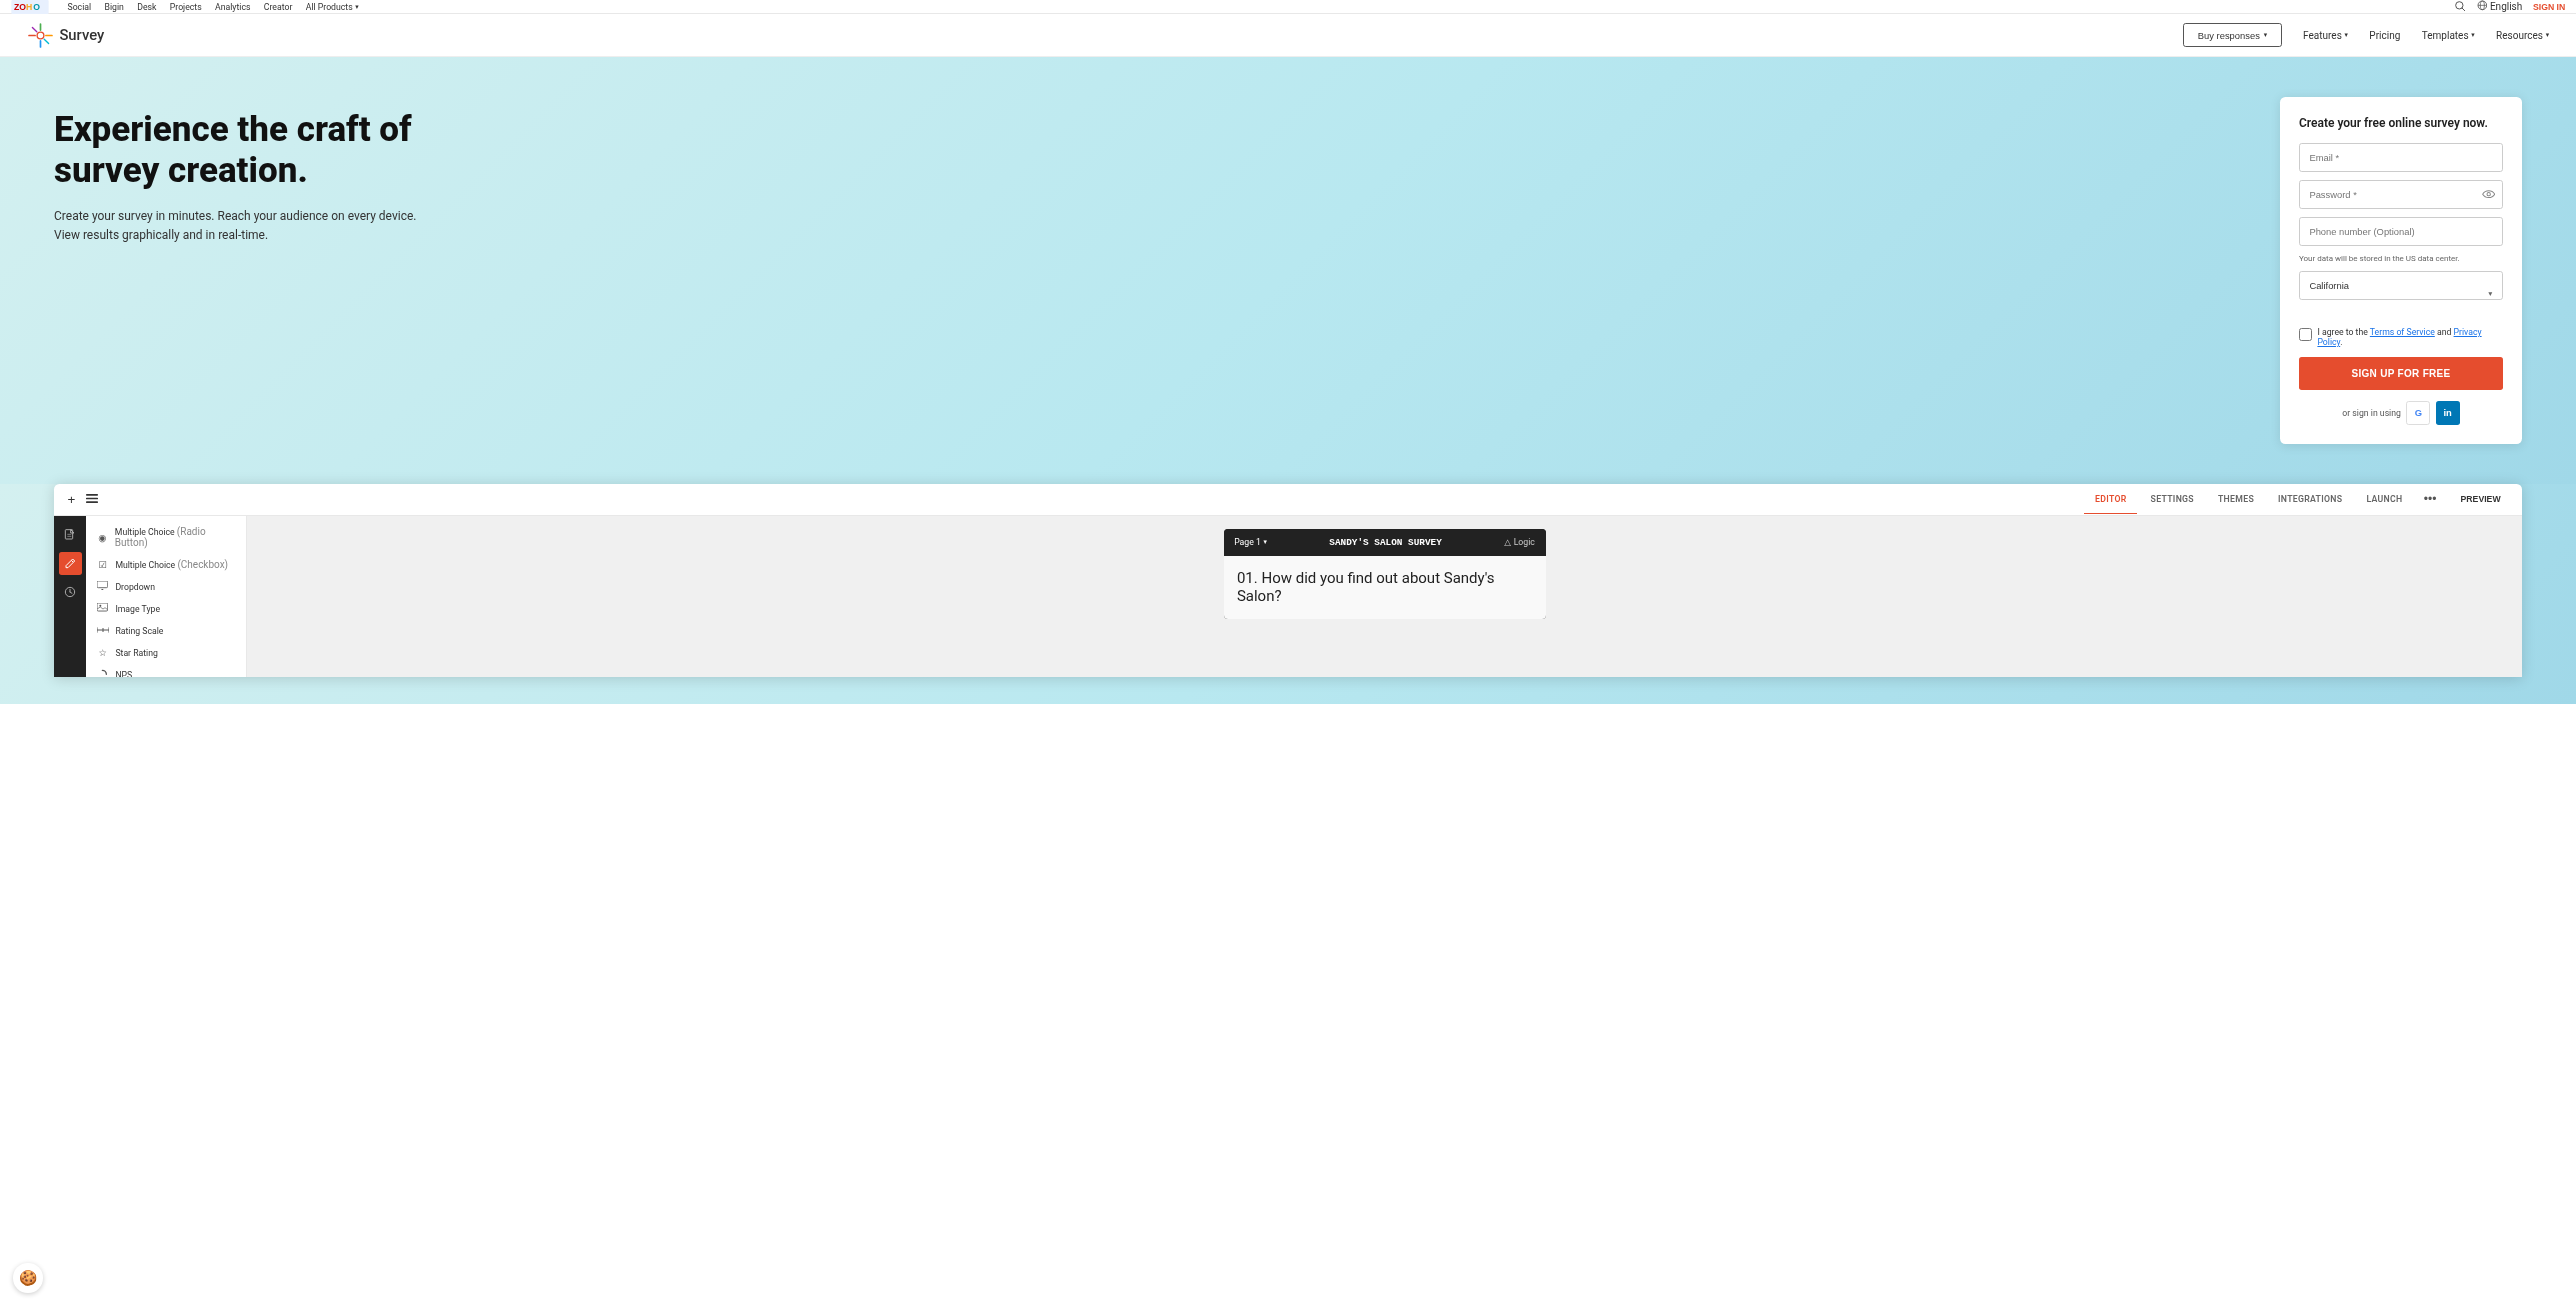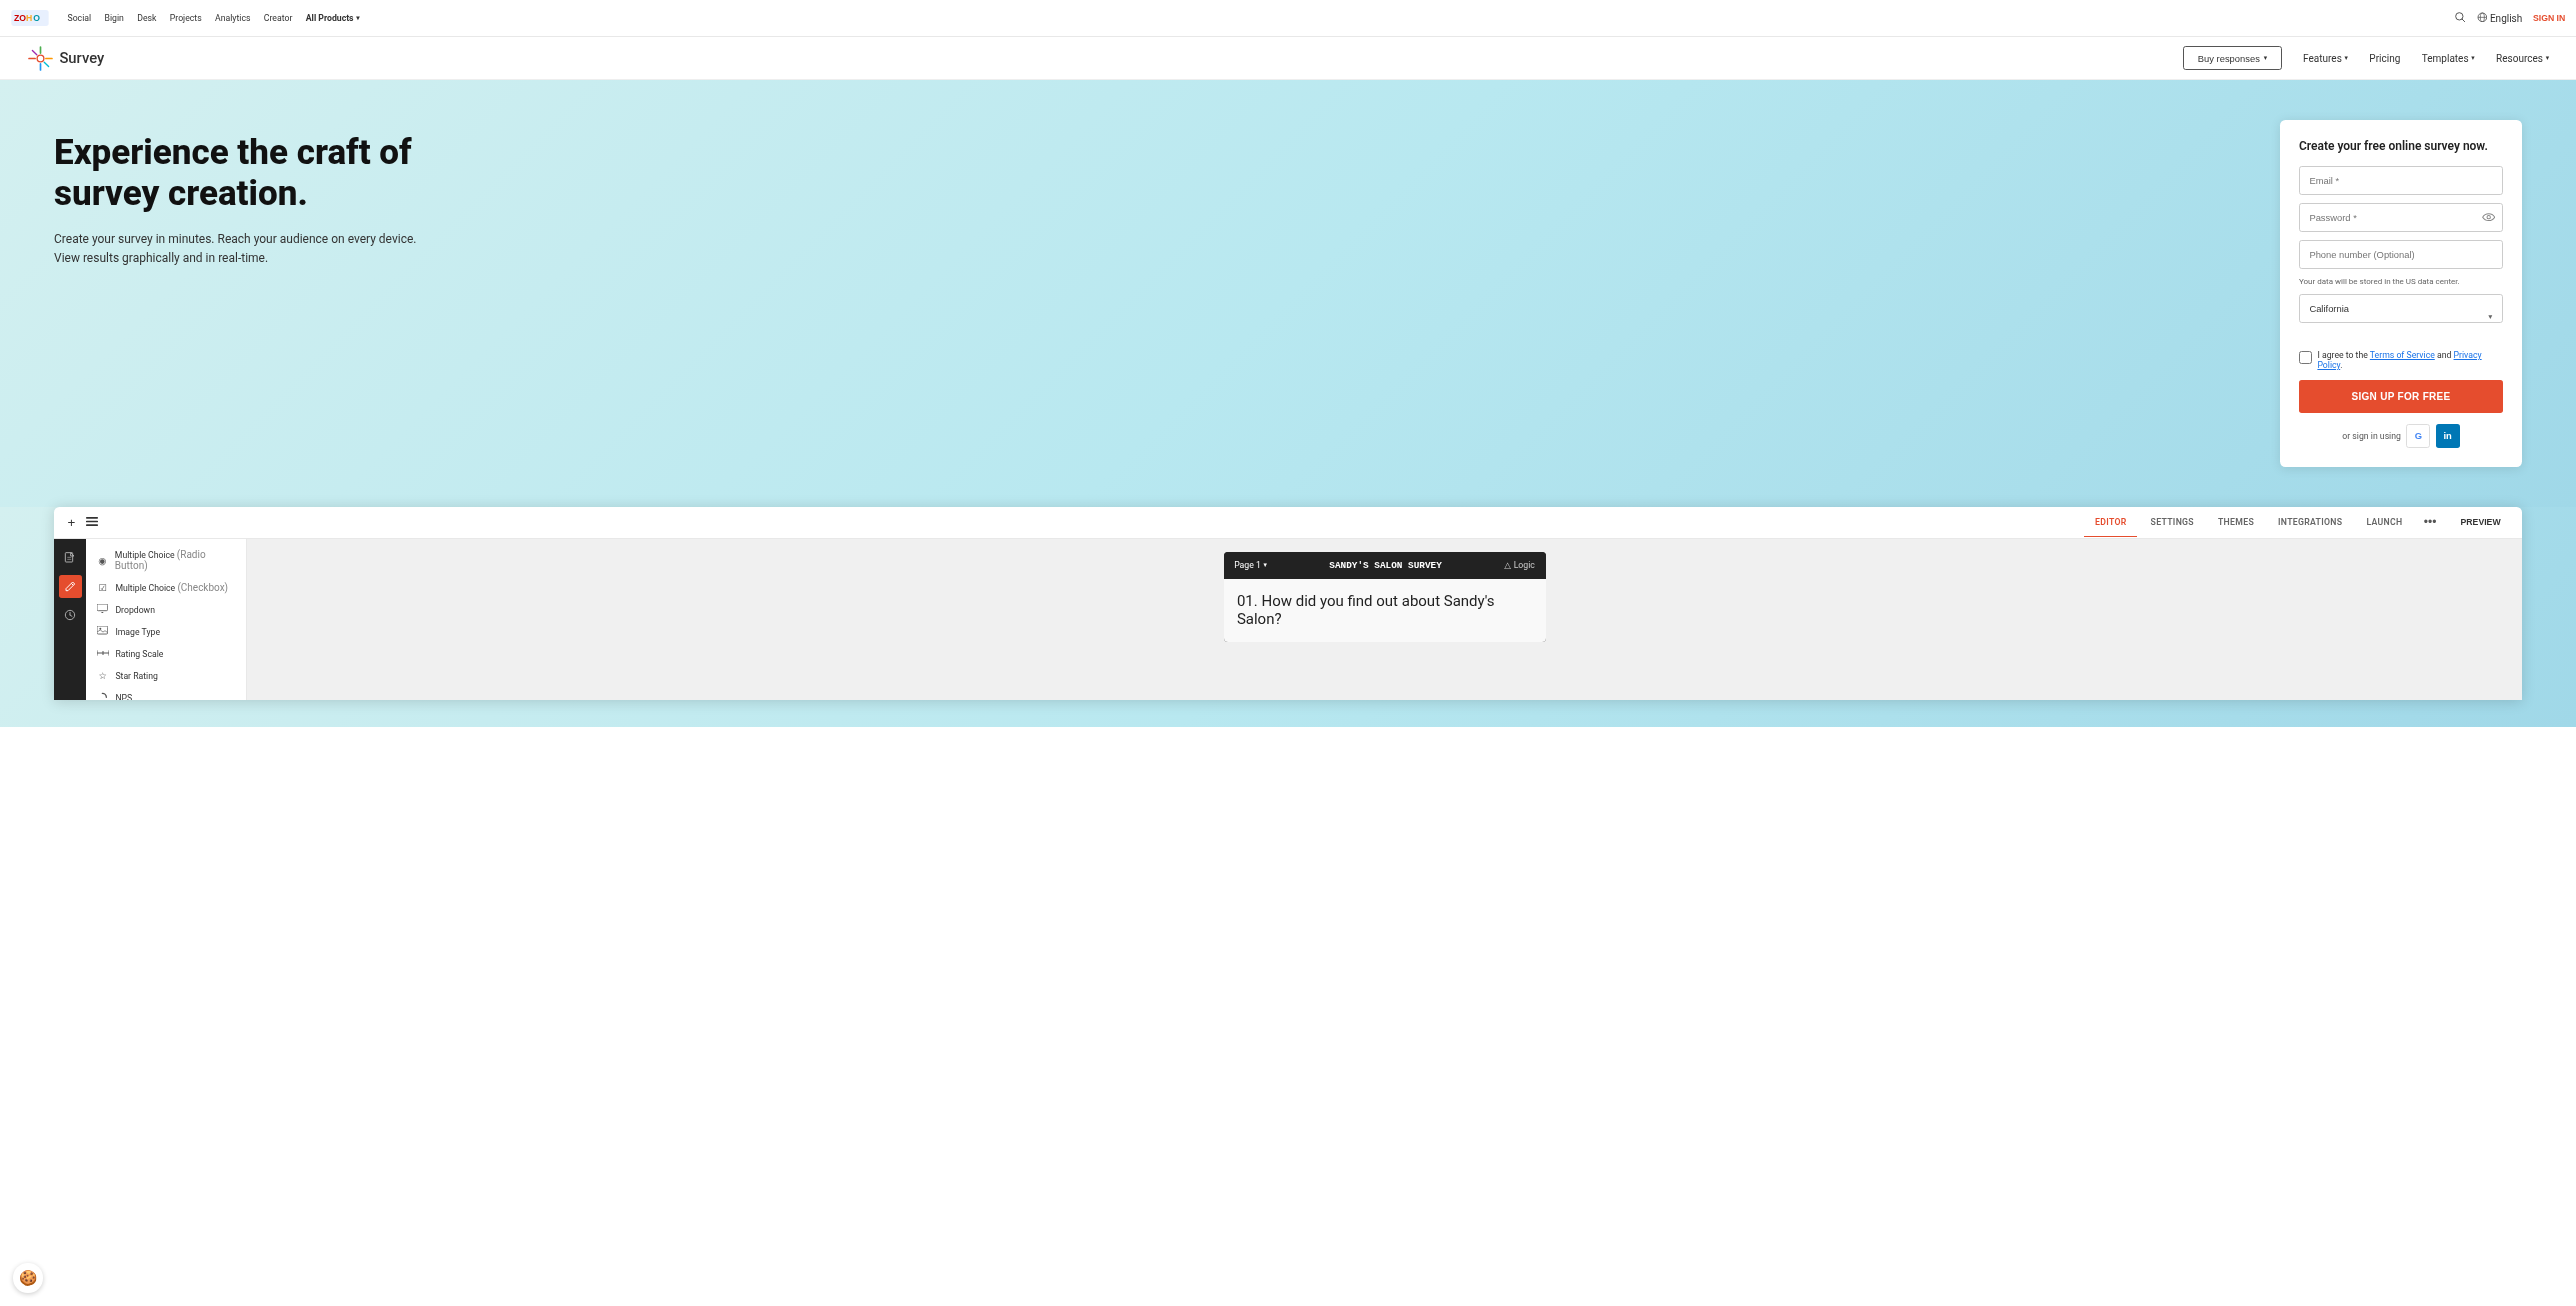--- a/index.html
+++ b/index.html
@@ -2,21 +2,21 @@
 <html style="font-size:10.7px"><head>
   <meta charset="utf-8">
   <style>
     * { margin: 0; padding: 0; box-sizing: border-box; }
     body { font-family: -apple-system, BlinkMacSystemFont, 'Segoe UI', Roboto, sans-serif; font-size: 10.7px; background: #fff; }
 
     
     .top-nav {
       display: flex;
       align-items: center;
-      height: 37px;
+      height: 14px;
       background: #fff;
       border-bottom: 0.7px solid #e8e8e8;
       padding: 0 10.7px;
       gap: 13.4px;
     }
     .top-nav-logo {
       width: 38px;
       height: 16px;
       display: flex;
       align-items: center;
@@ -24,21 +24,21 @@
     }
     .top-nav-item {
       font-size: 8.7px;
       color: #333;
       cursor: pointer;
       white-space: nowrap;
     }
     .top-nav-all-products {
       font-size: 8.7px;
       color: #333;
-      font-weight: 700;
+      font-weight: 400;
       cursor: pointer;
       display: flex;
       align-items: center;
       gap: 2.7px;
     }
     .top-nav-right {
       margin-left: auto;
       display: flex;
       align-items: center;
       gap: 10.7px;

